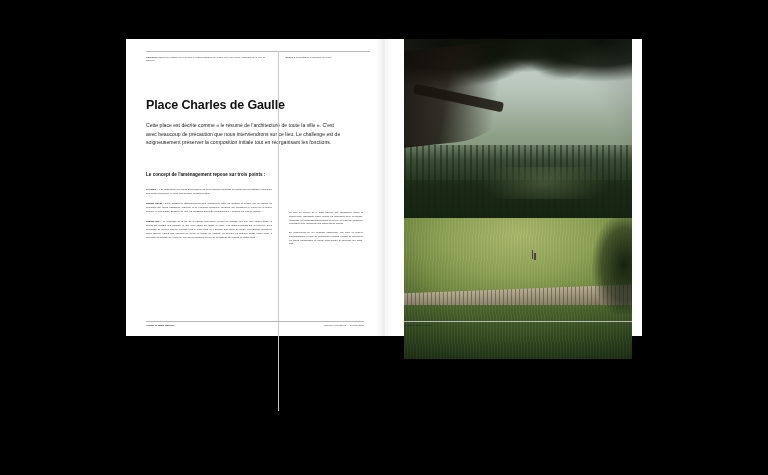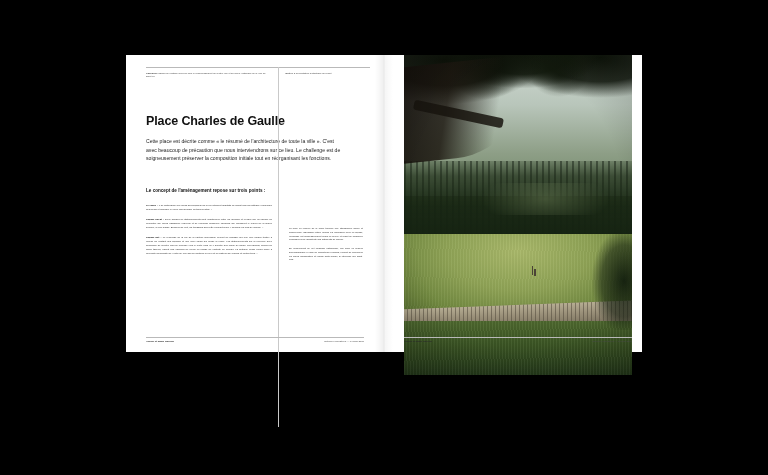--- a/index.html
+++ b/index.html
@@ -18,21 +18,21 @@
     position: relative;
     width: 768px;
     height: 475px;
     background: #000000;
   }
 
   
   .spread {
     position: absolute;
     left: 126px;
-    top: 55px;
+    top: 39px;
     width: 516px;
     height: 297px;
     background: #ffffff;
     display: flex;
     box-shadow: 0 0 0 0 rgba(0,0,0,0);
   }
 
   .page {
     position: relative;
     height: 100%;

